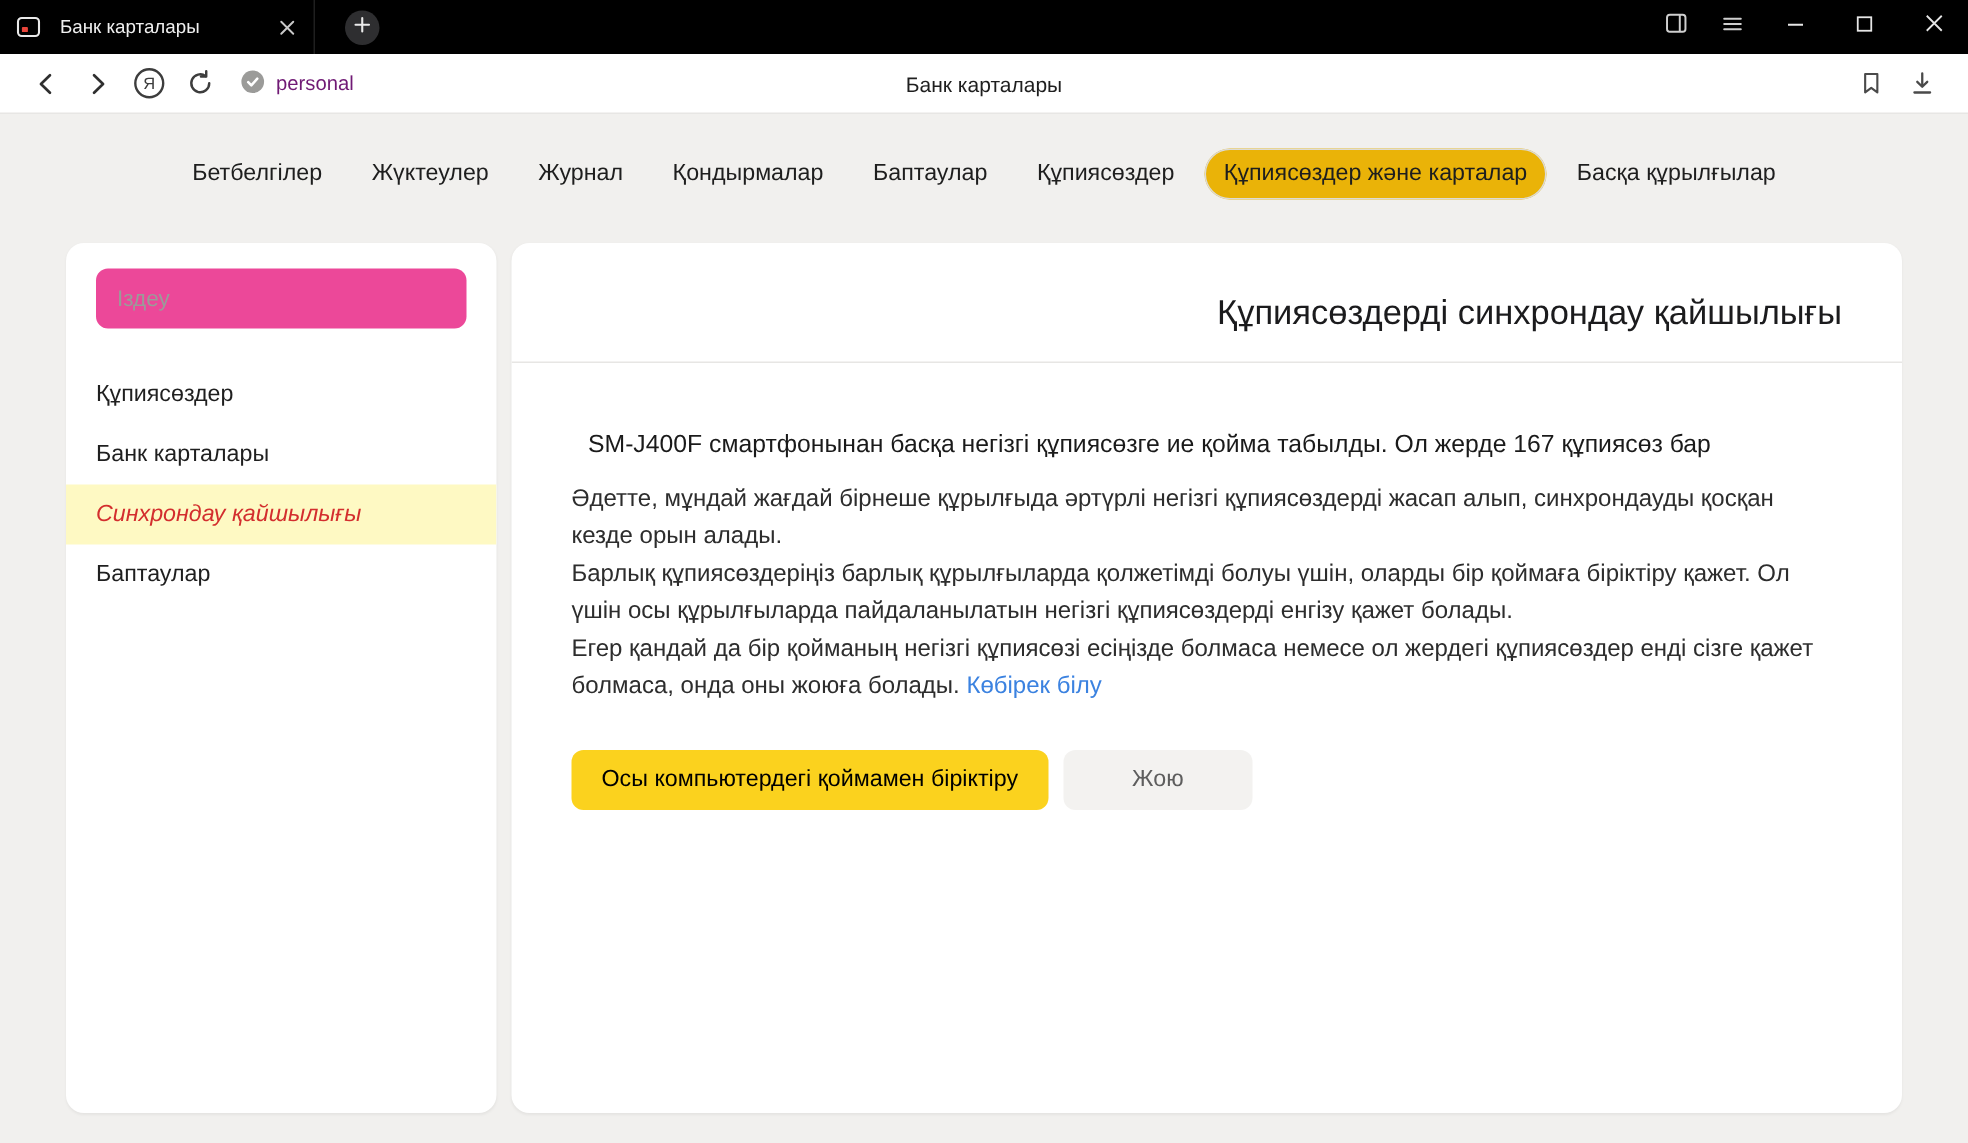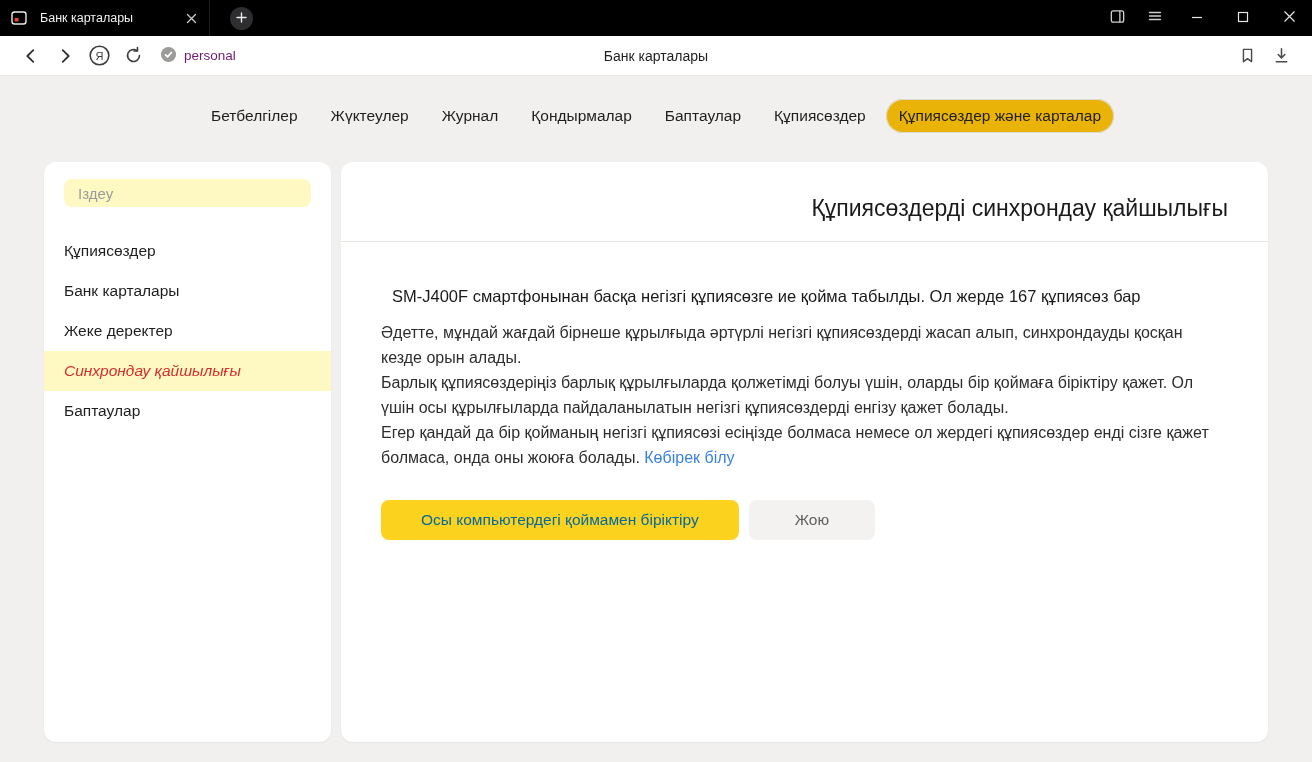--- a/index.html
+++ b/index.html
@@ -91,22 +91,22 @@
     height: 580px;
   }
   .sidebar-card {
     width: 287px; flex-shrink: 0;
     background: #fff; border-radius: 12px;
     box-shadow: 0 1px 2px rgba(0,0,0,.05);
     overflow: hidden;
   }
   .search-wrap { padding: 17px 20px 6px; }
   .search-input {
-    width: 100%; height: 28px;
-    background: #fef9c3; border: none; border-radius: 8px;
+    width: 100%; height: 40px;
+    background: #ec4899; border: none; border-radius: 8px;
     font-family: "Liberation Sans", sans-serif;
     font-size: 15px; color: #333; padding: 0 14px; outline: none;
   }
   .search-input::placeholder { color: #9b9b99; }
   .side-list { margin-top: 18px; }
   .side-item {
     height: 40px; display: flex; align-items: center;
     padding: 0 20px; font-size: 15.5px; color: #1f1f1f;
     cursor: pointer;
     text-align: center;
@@ -130,21 +130,21 @@
   }
   .body-text { max-width: 832px; }
   .para { margin: 0; font-size: 16px; line-height: 25px; color: #2d2d2d; }
   .learn-more { color: #3b82e0; text-decoration: none; cursor: pointer; }
   .btn-row { display: flex; gap: 10px; margin-top: 30px; }
   .btn {
     height: 40px; border: none; border-radius: 8px;
     font-family: "Liberation Sans", sans-serif;
     font-size: 15.5px; cursor: pointer;
   }
-  .btn-merge { background: #fbd21e; color: #0369a1; padding: 0 40px; }
+  .btn-merge { background: #fbd21e; color: #000000; padding: 0 20px; }
   .btn-delete { background: #f3f2f0; color: #5e5e5e; padding: 0 46px; }
 </style>
 </head>
 <body>
 
 <div class="tabbar">
   <span class="tab-logo">
     <svg width="18" height="18" viewBox="0 0 18 18">
       <rect x="2" y="3" width="14" height="12" rx="2.5" fill="none" stroke="#e9e9e9" stroke-width="1.4"></rect>
       <rect x="4.6" y="9" width="4" height="3.4" rx="0.6" fill="#e8443a"></rect>
@@ -255,32 +255,32 @@
 <div class="content">
 
   <div class="nav-row">
     <span class="nav-item">Бетбелгілер</span>
     <span class="nav-item">Жүктеулер</span>
     <span class="nav-item">Журнал</span>
     <span class="nav-item">Қондырмалар</span>
     <span class="nav-item">Баптаулар</span>
     <span class="nav-item">Құпиясөздер</span>
     <span class="nav-item active">Құпиясөздер және карталар</span>
+    <span class="nav-item">Басқа құрылғылар</span>
   </div>
 
   <div class="cards">
 
     <div class="sidebar-card">
       <div class="search-wrap">
         <input class="search-input" type="text" placeholder="Іздеу" style="">
       </div>
       <div class="side-list">
         <div class="side-item">Құпиясөздер</div>
         <div class="side-item">Банк карталары</div>
-        <div class="side-item">Жеке деректер</div>
         <div class="side-item active">Синхрондау қайшылығы</div>
         <div class="side-item">Баптаулар</div>
       </div>
     </div>
 
     <div class="main-card">
       <div class="main-header">Құпиясөздерді синхрондау қайшылығы</div>
       <div class="main-divider"></div>
       <div class="main-body">
         <p class="alert-heading">SM-J400F смартфонынан басқа негізгі құпиясөзге ие қойма табылды. Ол жерде 167 құпиясөз бар</p>

